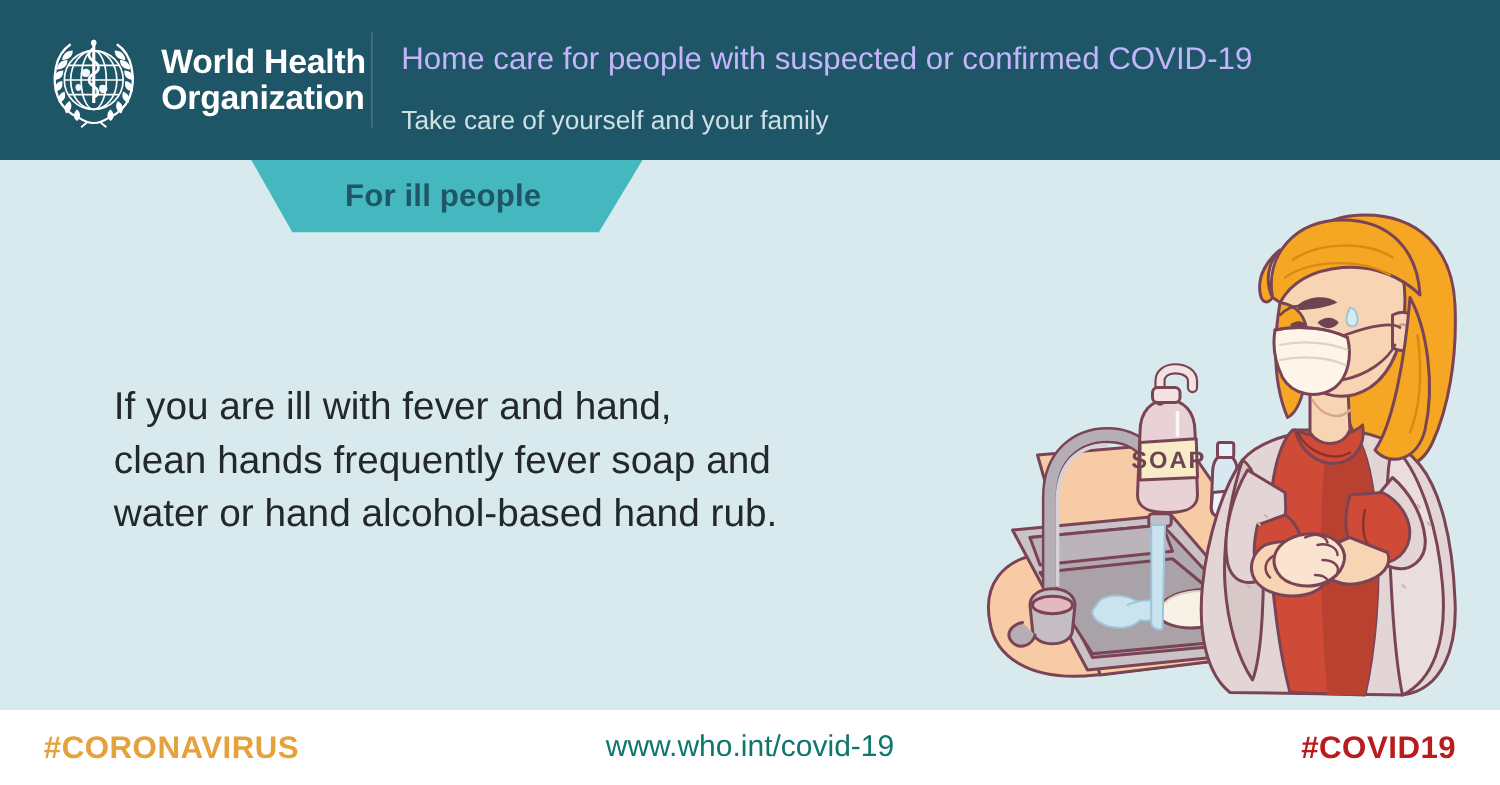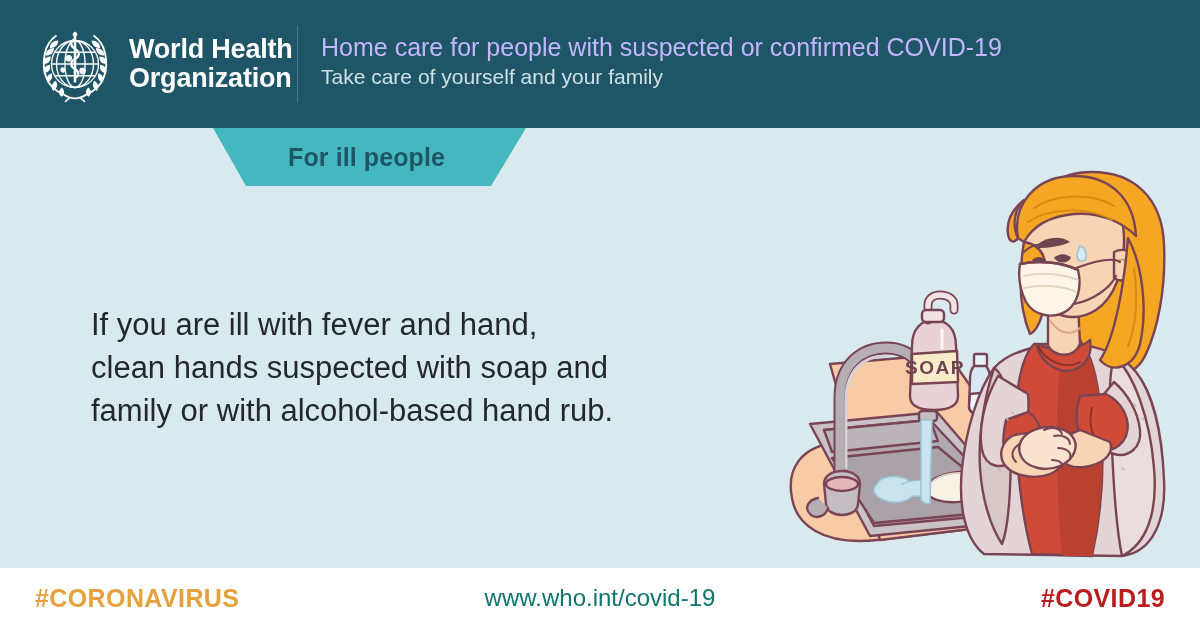--- a/index.html
+++ b/index.html
@@ -70,28 +70,28 @@
     font-size: 25px;
     line-height: 1.25;
     font-weight: 400;
     white-space: nowrap;
   }
   .header-subtitle {
     color: #cfe0e5;
     font-size: 21px;
     line-height: 1.35;
     font-weight: 400;
-    margin-top: 0;
+    margin-top: 20px;
     white-space: nowrap;
   }
 
   
   .tag-wrap {
     position: absolute;
-    left: 208px;
+    left: 196px;
     top: 128px;
     width: 325px;
     height: 68px;
   }
   .tag-shape {
     position: absolute;
     inset: 0;
     width: 325px;
     height: 58px;
   }
@@ -246,22 +246,22 @@
 
   <div class="tag-wrap">
     <svg class="tag-shape" viewBox="0 0 325 58" preserveAspectRatio="none">
       <polygon points="5,0 318,0 283,58 38,58" fill="#45b8bf"></polygon>
     </svg>
     <div class="tag-label">For ill people</div>
   </div>
 
   <div class="main-text">
     <span class="tline">If you are ill with fever and hand,</span>
-    <span class="tline">clean hands suspected with soap and</span>
-    <span class="tline">family or with alcohol-based hand rub.</span>
+    <span class="tline">clean hands frequently fever soap and</span>
+    <span class="tline">water or hand alcohol-based hand rub.</span>
   </div>
 
   <svg class="illustration" viewBox="0 0 445 400">
     <g stroke="#7a4455" stroke-width="2.4" stroke-linecap="round" stroke-linejoin="round">
 
       <path d="M30 330 C24 300 40 280 70 275 L250 268 L300 350 L115 372 C60 378 34 356 30 330 Z" fill="#f7cba6"></path>
 
       <path d="M68 196 L186 186 L300 350 L118 372 Z" fill="#f7cba6"></path>
 
       <path d="M48 256 L175 244 L268 352 L108 368 Z" fill="#c9c2c7"></path>

